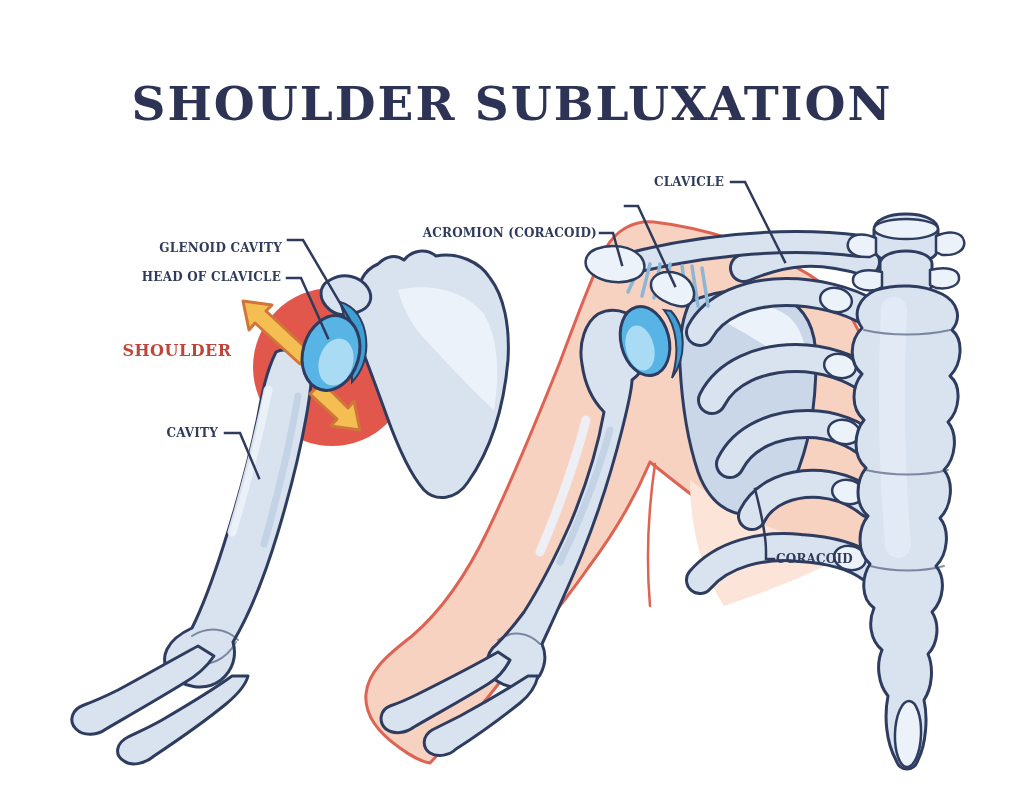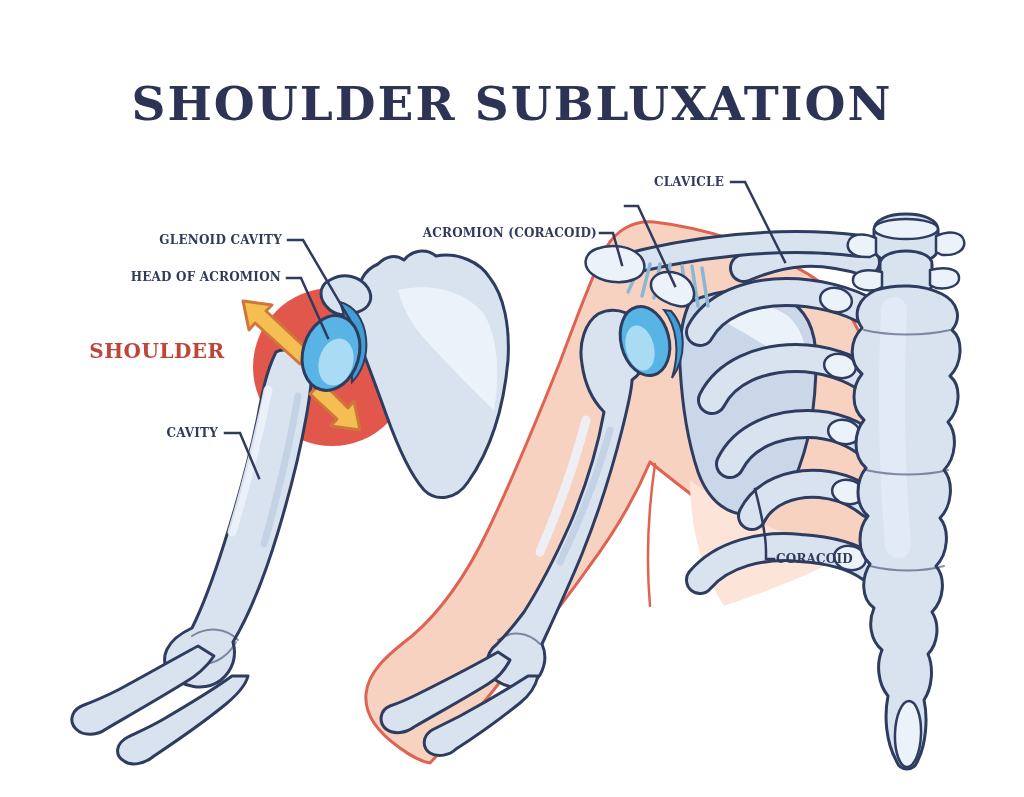--- a/index.html
+++ b/index.html
@@ -14,22 +14,22 @@
   html,body{margin:0;padding:0;background:var(--background);}
   .stage{position:relative;width:1024px;height:797px;background:var(--background);
     overflow:hidden;font-family:"DejaVu Serif","Liberation Serif",serif;}
   .stage svg{position:absolute;left:0;top:0;}
   .title{position:absolute;top:76px;left:0;width:1024px;text-align:center;
     font-size:47px;font-weight:bold;letter-spacing:2px;color:var(--title-navy);
     white-space:nowrap;}
   .label{position:absolute;font-size:12px;font-weight:bold;letter-spacing:.2px;
     color:var(--label-navy);white-space:nowrap;line-height:18px;}
   .label.r{text-align:right;}
-  .condition{position:absolute;top:338px;left:64px;width:186px;text-align:center;
-    font-size:20px;font-weight:bold;line-height:26px;letter-spacing:.5px;
+  .condition{position:absolute;top:338px;left:84px;width:186px;text-align:center;
+    font-size:16px;font-weight:bold;line-height:26px;letter-spacing:.5px;
     color:var(--highlight-red);}
   
   .bone{fill:var(--bone-fill);stroke:var(--outline-navy);stroke-width:3;stroke-linejoin:round;}
   .bone-light{fill:var(--bone-light);stroke:var(--outline-navy);stroke-width:2.5;stroke-linejoin:round;}
   .sheen{fill:var(--bone-light);stroke:none;}
   .scapula-r{fill:var(--scapula-fill);stroke:var(--outline-navy);stroke-width:3;stroke-linejoin:round;}
   .skin{fill:var(--skin-fill);stroke:var(--skin-outline);stroke-width:3;stroke-linejoin:round;}
   .wash{fill:var(--skin-wash);stroke:none;}
   .crease{fill:none;stroke:var(--skin-outline);stroke-width:2.5;stroke-linecap:round;}
   .circle-red{fill:var(--circle-red);stroke:none;}
@@ -156,22 +156,22 @@
       <path class="leader" d="M225,433 H240 L259,478"></path>
       <path class="leader" d="M625,206 H638 L675,286"></path>
       <path class="leader" d="M600,233 H613 L622,265"></path>
       <path class="leader" d="M731,182 H745 L785,262"></path>
       <path class="leader" d="M755,489 C761,512 766,536 766,551 V559 H774"></path>
     </g>
   </svg>
 
   <div class="title">SHOULDER SUBLUXATION</div>
 
-  <div class="label r" style="top:231px;right:742px;">GLENOID CAVITY</div>
-  <div class="label r" style="top:268px;right:743px;">HEAD OF ACROMION</div>
+  <div class="label r" style="top:239px;right:742px;">GLENOID CAVITY</div>
+  <div class="label r" style="top:268px;right:743px;">HEAD OF CLAVICLE</div>
   <div class="condition">
     <div>SHOULDER</div>
   </div>
   <div class="label r" style="top:424px;right:806px;">CAVITY</div>
   <div class="label r" style="top:224px;right:427px;">ACROMION (CORACOID)</div>
   <div class="label r" style="top:173px;right:300px;">CLAVICLE</div>
   <div class="label" style="top:550px;left:776px;">CORACOID</div>
 </div>
 
 </body></html>

